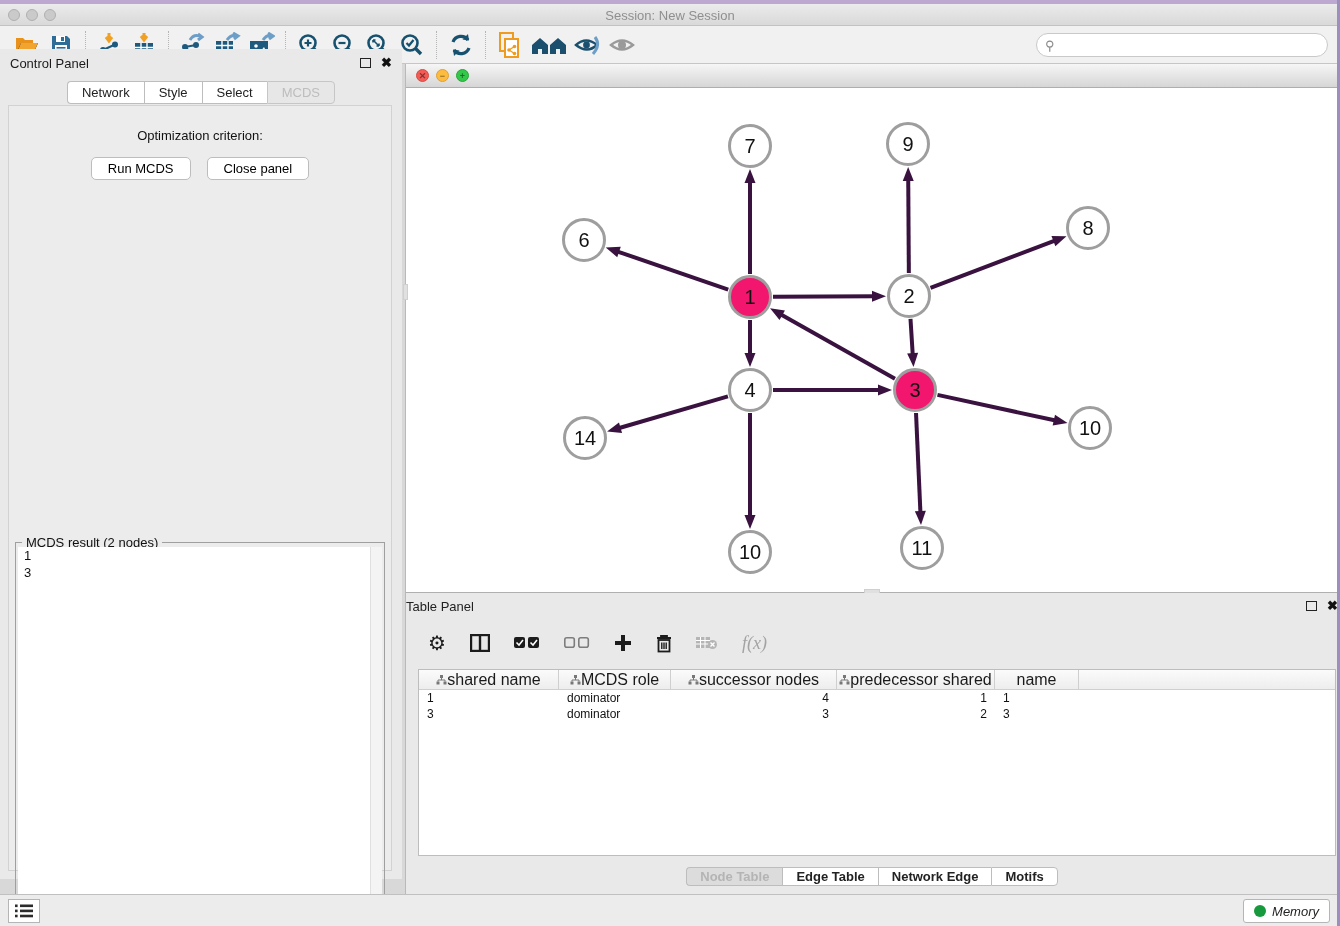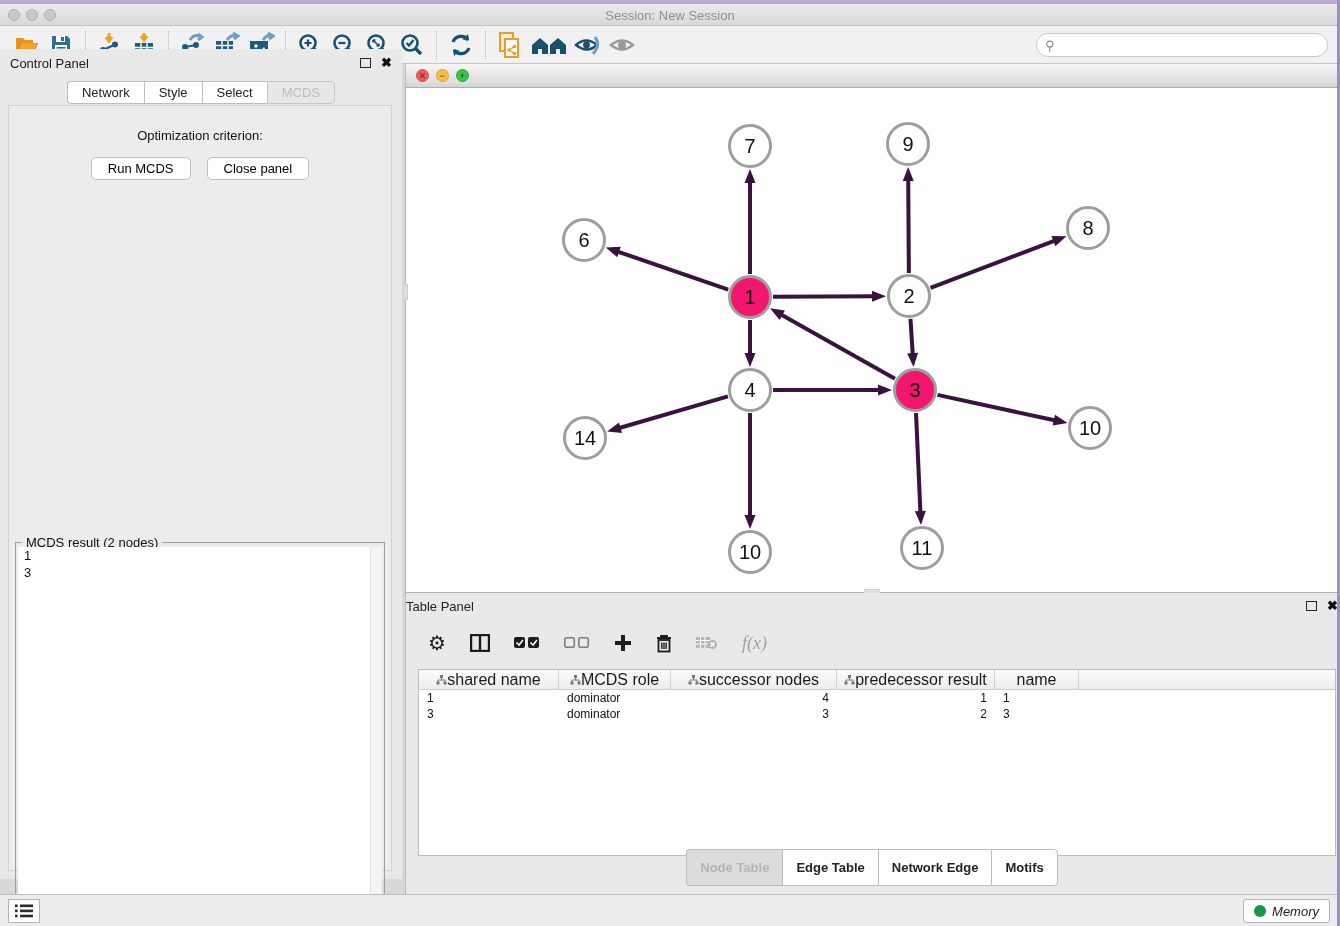--- a/index.html
+++ b/index.html
@@ -93,21 +93,21 @@
   .tp-table { position:absolute; left:12px; top:76px; right:2px; bottom:38px; background:#fff; border:1px solid #bdbdbd; }
   .tp-header-row { display:flex; height:20px; background:linear-gradient(#fbfbfb,#ededed); border-bottom:1px solid #cfcfcf; }
   .th-cell { display:flex; align-items:center; justify-content:center; gap:0; font-size:16px; color:#1a1a1a;
              border-right:1px solid #cfcfcf; overflow:hidden; }
   .th-cell:last-child { border-right:none; }
   .tp-row { display:flex; height:16px; align-items:center; font-size:12px; color:#111; }
   .td-cell { padding:0 8px; overflow:hidden; white-space:nowrap; }
   .num { text-align:right; }
 
   .tp-tabs { position:absolute; left:0; bottom:8px; width:100%; display:flex; justify-content:center; }
-  .tp-tab { border:1px solid #bdbdbd; border-right:none; background:#fff; padding:10px 13px; font-size:13px; font-weight:bold; cursor:pointer; }
+  .tp-tab { border:1px solid #bdbdbd; border-right:none; background:#fff; padding:1px 13px; font-size:13px; font-weight:bold; cursor:pointer; }
   .tp-tab:first-child { border-radius:4px 0 0 4px; border-right:none; }
   .tp-tab:last-child { border-right:1px solid #bdbdbd; border-radius:0 4px 4px 0; }
   .tp-tab.sel { background:#dcdcdc; color:#b4b4b4; }
 
   
   .statusbar { position:absolute; left:0; top:894px; width:1340px; height:32px; background:#ececec;
                border-top:1px solid #c0c0c0; }
   .sb-left-btn { position:absolute; left:8px; top:4px; width:32px; height:24px; background:#fff;
                  border:1px solid #b5b5b5; display:flex; align-items:center; justify-content:center; cursor:pointer; }
   .memory-btn { position:absolute; right:10px; top:4px; height:24px; background:#fff; border:1px solid #b5b5b5;
@@ -425,21 +425,21 @@
             </svg>
           <span>successor nodes</span>
         </div>
         <div class="th-cell" style="width:158px">
           <svg width="11" height="10" viewBox="0 0 11 10">
               <rect x="4" y="0" width="3" height="3" fill="#777"></rect>
               <rect x="0.5" y="6.5" width="3" height="3" fill="#777"></rect>
               <rect x="7.5" y="6.5" width="3" height="3" fill="#777"></rect>
               <path d="M5.5 3 v2 M2 6.5 v-1.5 h7 v1.5" stroke="#777" stroke-width="1" fill="none"></path>
             </svg>
-          <span>predecessor result</span>
+          <span>predecessor shared</span>
         </div>
         <div class="th-cell" style="width:84px">
           <span>name</span>
         </div>
         <div class="th-cell" style="flex:1"></div>
       </div>
       <div class="tp-row">
         <div class="td-cell" style="width:140px">1</div>
         <div class="td-cell" style="width:112px">dominator</div>
         <div class="td-cell num" style="width:166px">4</div>

